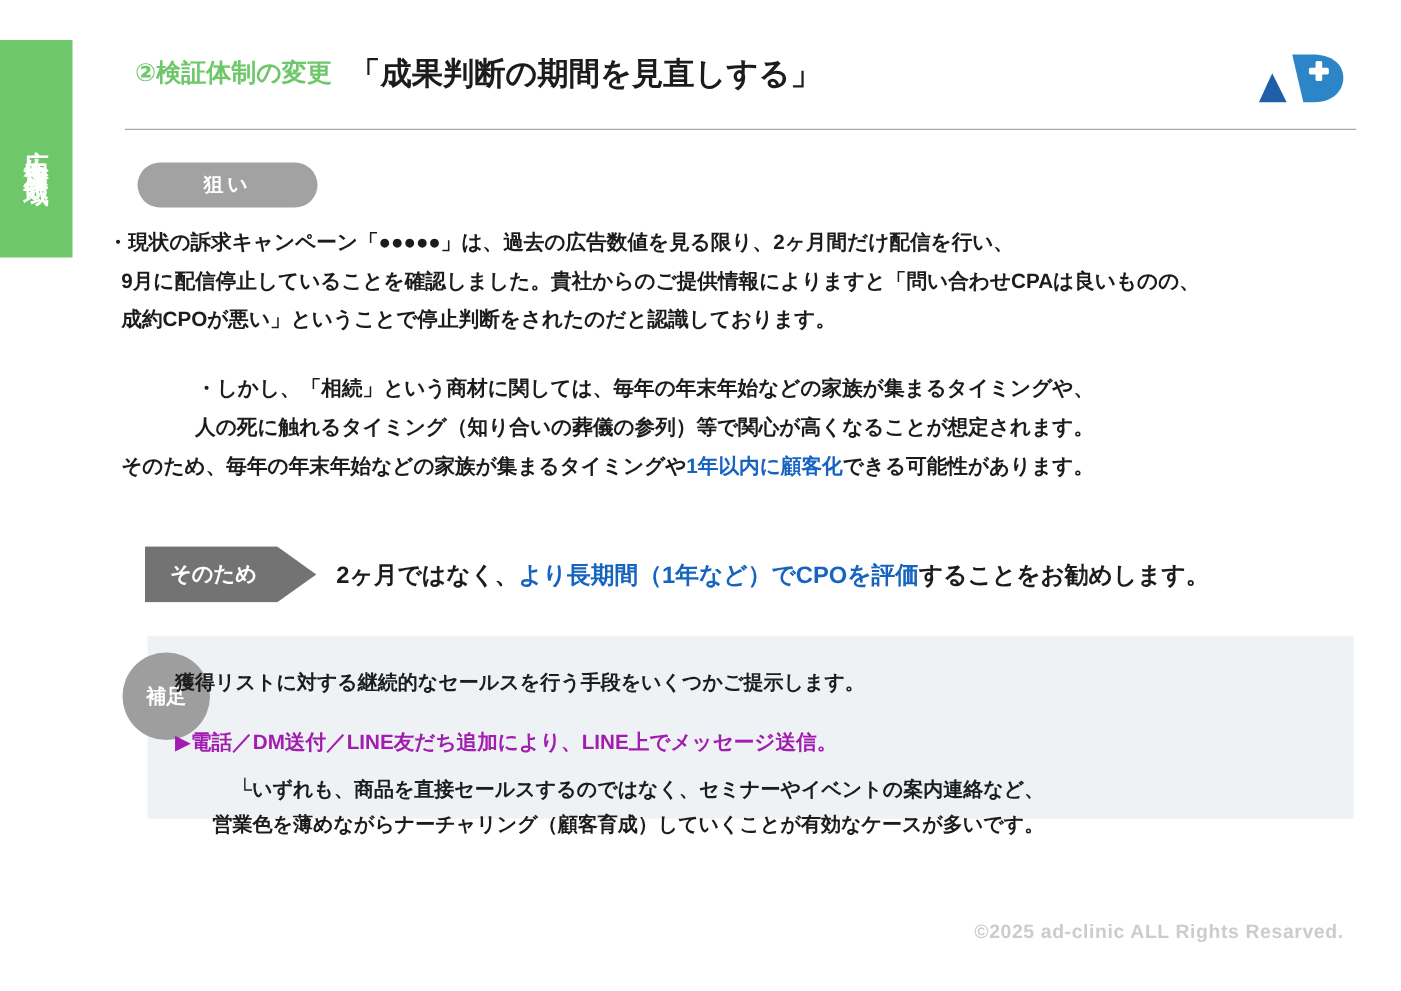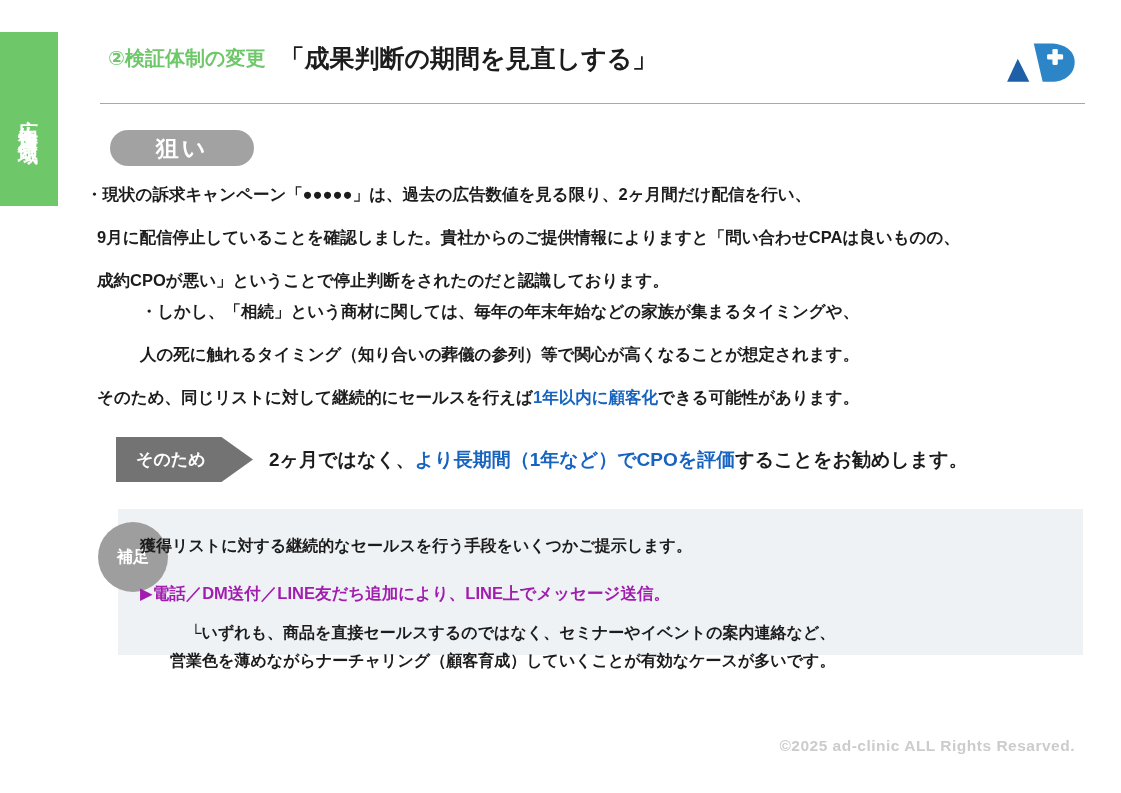--- a/index.html
+++ b/index.html
@@ -26,25 +26,25 @@
   .title-green { color:#6ec86a; font-size:20px; font-weight:800; }
   .title-black { color:#1c1c1c; font-size:25px; font-weight:700; }
   .logo { position:absolute; left:1000px; top:36px; }
   .divider {
     position:absolute; left:100px; top:103px; width:985px; height:1px; background:#a8a8a8;
   }
   
   .aim-pill {
     position:absolute; left:110px; top:130px; width:144px; height:36px;
     background:#a2a2a2; border-radius:18px; display:flex; align-items:center; justify-content:center;
-    color:#ffffff; font-size:23px; font-weight:800; letter-spacing:3px;
+    color:#ffffff; font-size:16px; font-weight:800; letter-spacing:3px;
   }
   
   .para { position:absolute; font-size:16.5px; font-weight:600; line-height:31px; white-space:nowrap; }
-  .para .indent { padding-left:11px;margin-top:12px; }
+  .para .indent { padding-left:11px; }
   .blue { color:#1663c0; font-weight:700; }
   
   .rec-row { position:absolute; left:116px; top:437px; display:flex; align-items:center; }
   .arrow-badge {
     width:137px; height:45px; background:#737373; color:#ffffff;
     clip-path:polygon(0 0, 77% 0, 100% 50%, 77% 100%, 0 100%);
     display:flex; align-items:center; justify-content:flex-start;
     font-size:17px; font-weight:800; padding-left:20px;
   }
   .rec-text { margin-left:16px; font-size:19px; font-weight:700; white-space:nowrap; }
@@ -102,21 +102,21 @@
   <div class="para" style="left:86px; top:179px;">
     <div>・現状の訴求キャンペーン「●●●●●」は、過去の広告数値を見る限り、2ヶ月間だけ配信を行い、</div>
     <div class="indent">9月に配信停止していることを確認しました。貴社からのご提供情報によりますと「問い合わせCPAは良いものの、</div>
     <div class="indent">成約CPOが悪い」ということで停止判断をされたのだと認識しております。</div>
   </div>
 
   <div class="para" style="left:86px; top:296px;text-align:right;">
     <div>・しかし、「相続」という商材に関しては、毎年の年末年始などの家族が集まるタイミングや、</div>
     <div class="indent">人の死に触れるタイミング（知り合いの葬儀の参列）等で関心が高くなることが想定されます。</div>
     <div class="indent">
-      <span>そのため、同じリストに対して継続的にセールスを行えば</span><span class="blue">1年以内に顧客化</span><span>できる可能性があります。</span>
+      <span>そのため、毎年の年末年始などの家族が集まるタイミングや</span><span class="blue">1年以内に顧客化</span><span>できる可能性があります。</span>
     </div>
   </div>
 
   <div class="rec-row">
     <div class="arrow-badge">
       <span>そのため</span>
     </div>
     <div class="rec-text">
       <span>2ヶ月ではなく、</span><span class="blue">より長期間（1年など）でCPOを評価</span><span>することをお勧めします。</span>
     </div>

